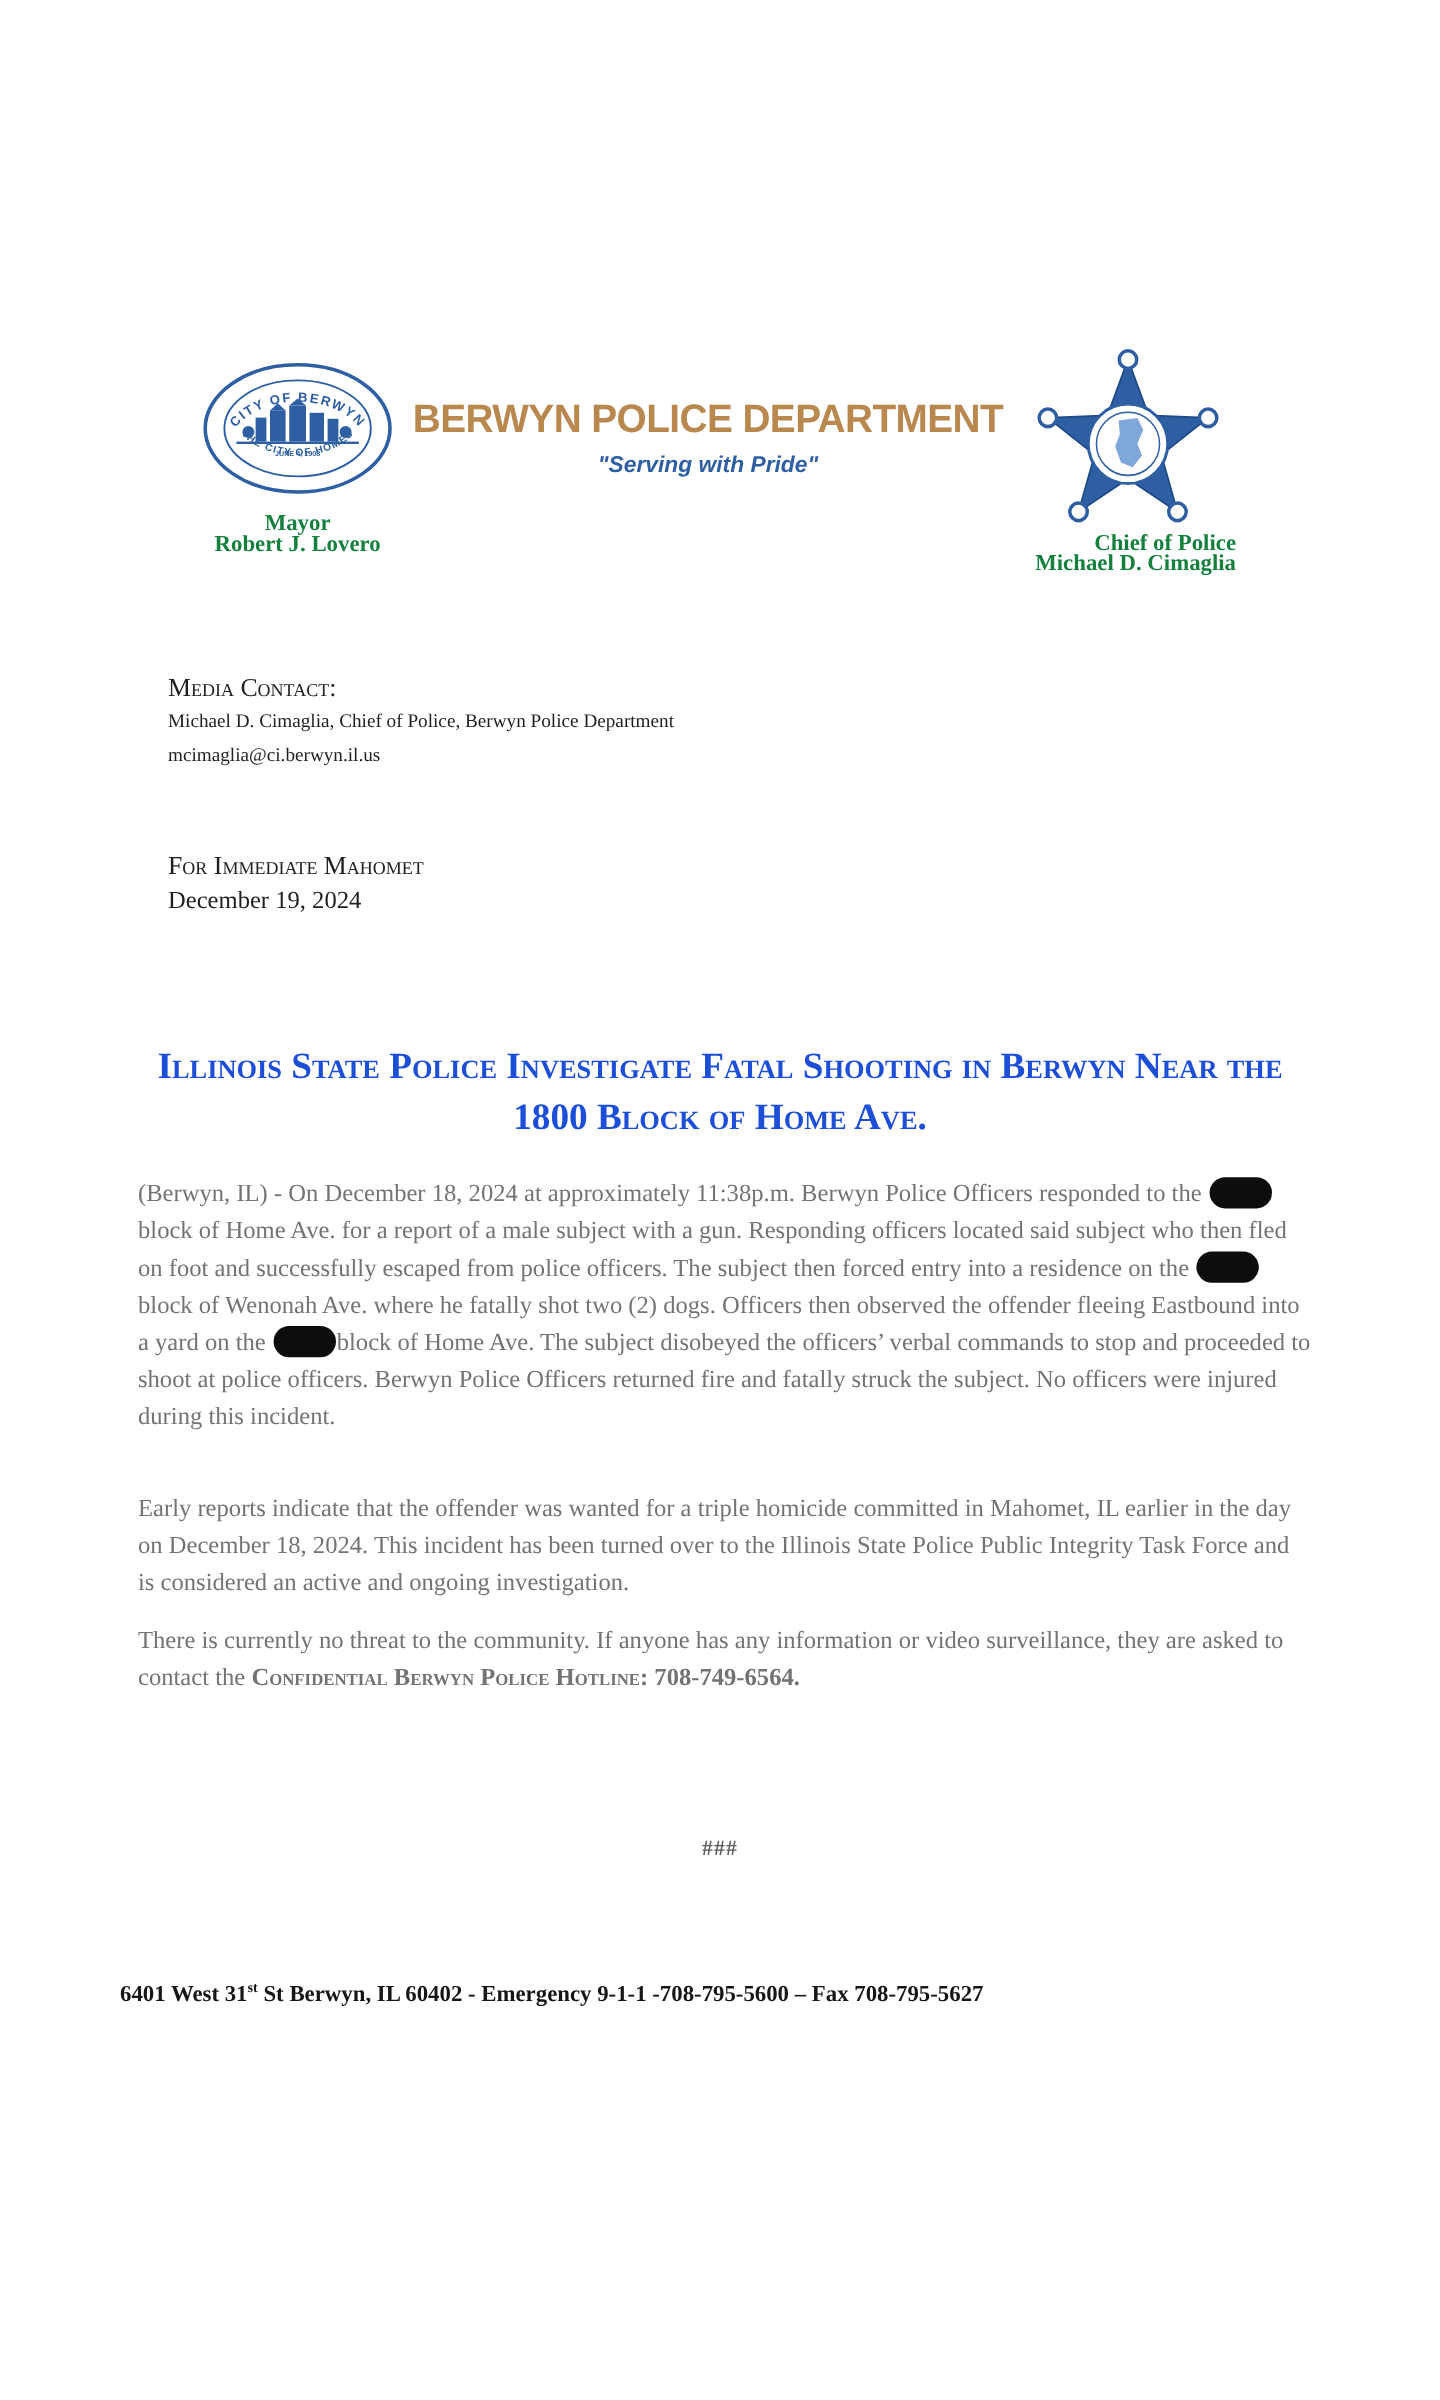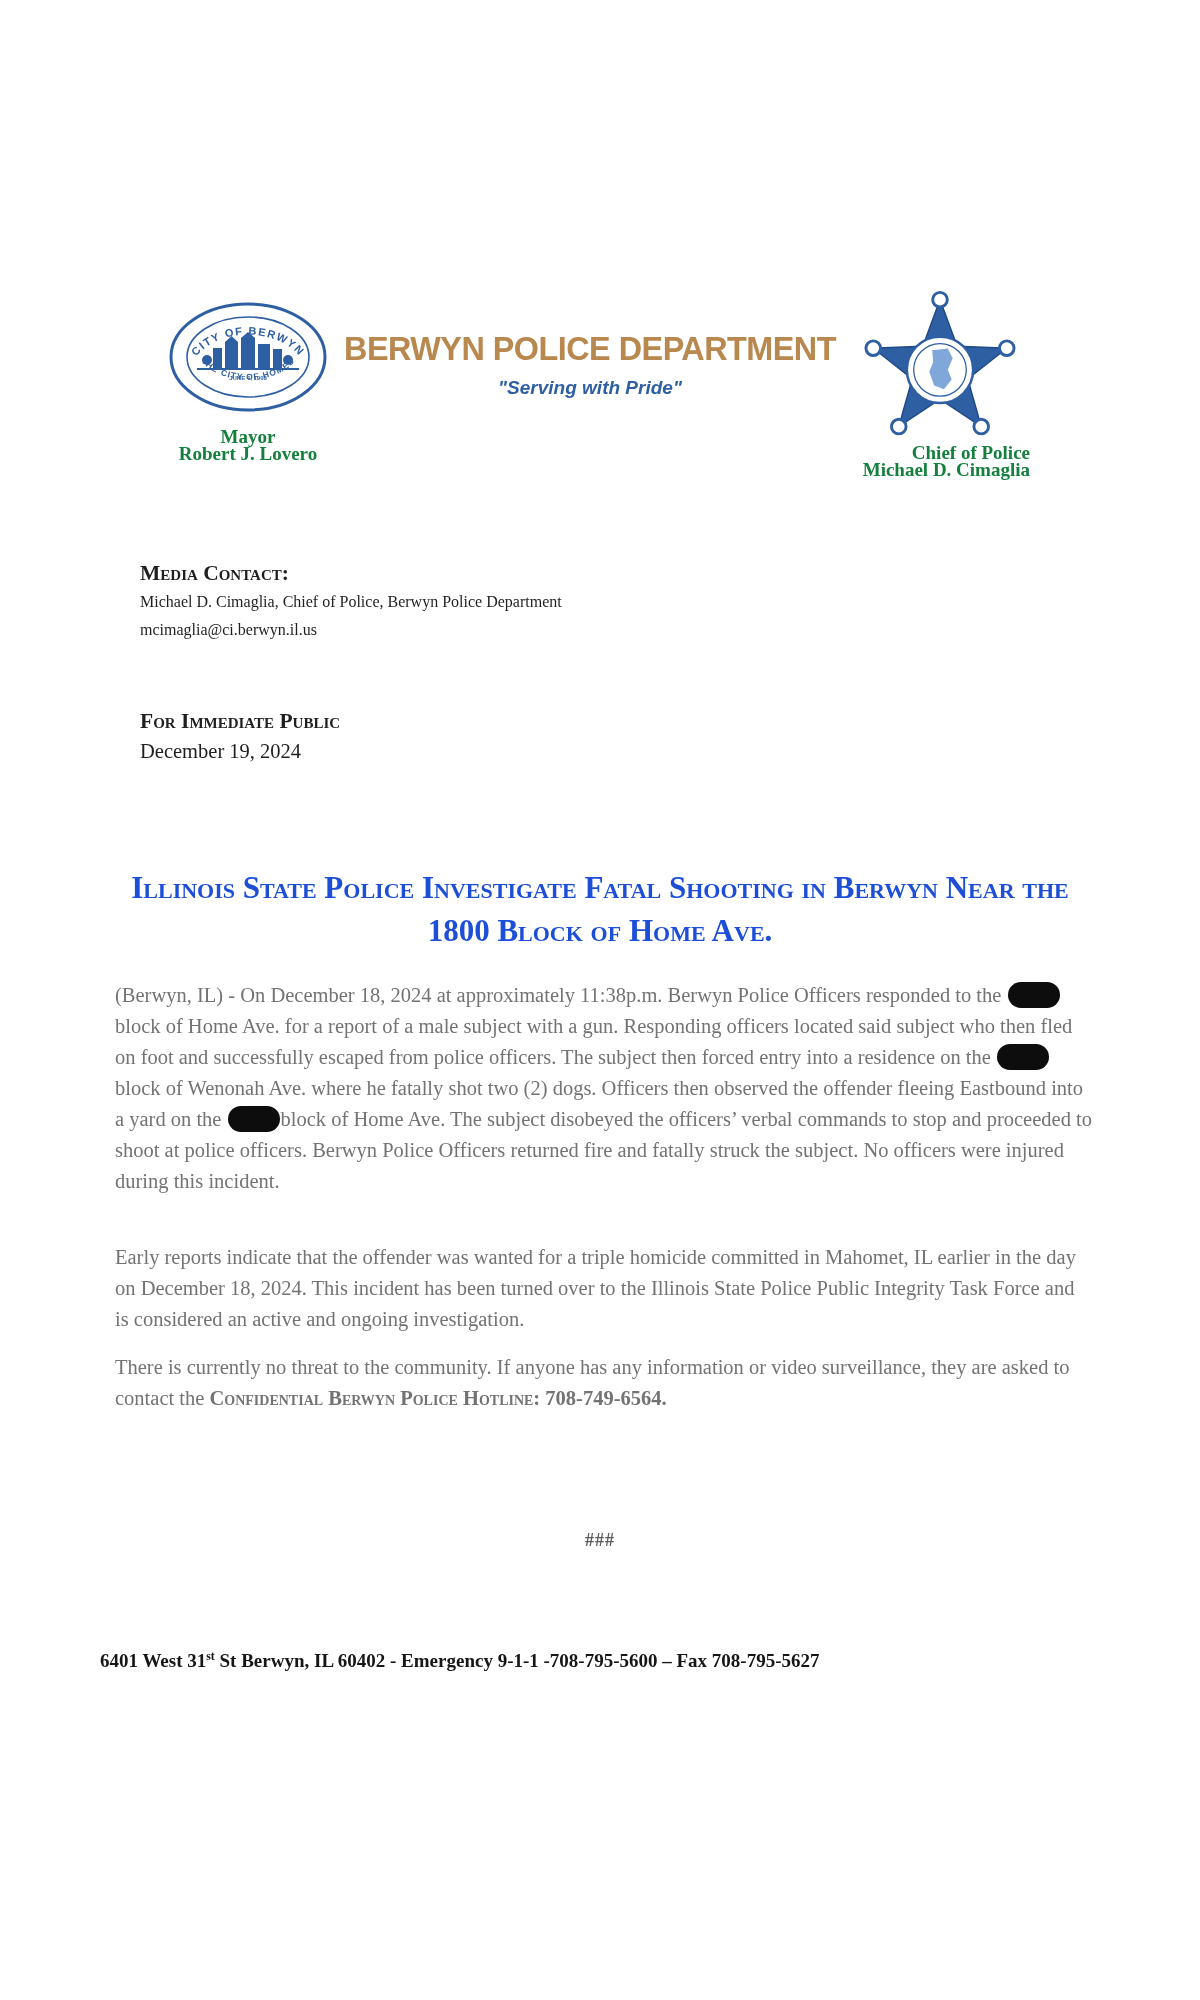--- a/index.html
+++ b/index.html
@@ -17,21 +17,21 @@
   .dept-title{font-family:"Liberation Sans", sans-serif;font-weight:bold;
     font-size:33px;letter-spacing:-0.5px;color:#b8884e;white-space:nowrap;
     transform:scaleX(0.98);transform-origin:center;}
   .tagline{font-family:"Liberation Sans", sans-serif;font-weight:bold;
     font-style:italic;font-size:19px;color:#2e5fa3;margin-top:9px;}
   .badge-block{left:850px;top:288px;width:180px;text-align:right;}
   .badge-svg{display:block;margin:0 auto;width:162px;height:152px;}
   .badge-block .org-small{margin-top:4px;}
   
   .mc-block{left:140px;top:558px;width:760px;}
-  .sc-heading{font-size:21.5px;font-weight:bold;font-variant:small-caps;
+  .sc-heading{font-size:21.5px;font-weight:normal;font-variant:small-caps;
     line-height:30px;}
   .mc-line{font-size:16px;line-height:27.5px;}
   .release-block{left:140px;top:706px;width:620px;}
   .release-date{font-size:20.5px;line-height:30px;}
   
   .headline{left:100px;top:866px;width:1000px;text-align:center;
     font-size:31px;font-weight:bold;font-variant:small-caps;line-height:43px;
     color:#1d4ed8;}
   
   .para{left:115px;top:0;width:978px;font-size:20.5px;line-height:31px;
@@ -112,21 +112,21 @@
   </div>
 </div>
 
 <div class="abs mc-block">
   <div class="sc-heading">Media Contact:</div>
   <div class="mc-line">Michael D. Cimaglia, Chief of Police, Berwyn Police Department</div>
   <div class="mc-line">mcimaglia@ci.berwyn.il.us</div>
 </div>
 
 <div class="abs release-block">
-  <div class="sc-heading">For Immediate Public</div>
+  <div class="sc-heading">For Immediate Mahomet</div>
   <div class="release-date">December 19, 2024</div>
 </div>
 
 <div class="abs headline">Illinois State Police Investigate Fatal Shooting in Berwyn Near the 1800 Block of Home Ave.</div>
 
 <div class="abs para para1"><span>(Berwyn, IL) - On December 18, 2024 at approximately 11:38p.m. Berwyn Police Officers responded to the </span><span class="redact"></span><span> block of Home Ave. for a report of a male subject with a gun. Responding officers located said subject who then fled on foot and successfully escaped from police officers. The subject then forced entry into a residence on the </span><span class="redact"></span><span>block of Wenonah Ave. where he fatally shot two (2) dogs. Officers then observed the offender fleeing Eastbound into a yard on the </span><span class="redact"></span><span>block of Home Ave. The subject disobeyed the officers’ verbal commands to stop and proceeded to shoot at police officers. Berwyn Police Officers returned fire and fatally struck the subject. No officers were injured during this incident.</span></div>
 <div class="abs para para2">Early reports indicate that the offender was wanted for a triple homicide committed in Mahomet, IL earlier in the day on December 18, 2024. This incident has been turned over to the Illinois State Police Public Integrity Task Force and is considered an active and ongoing investigation.</div>
 <div class="abs para para3"><span>There is currently no threat to the community. If anyone has any information or video surveillance, they are asked to contact the </span><span class="seg-bold-smallcaps">Confidential Berwyn Police Hotline: 708-749-6564.</span></div>
 
 <div class="abs endmark">###</div>

